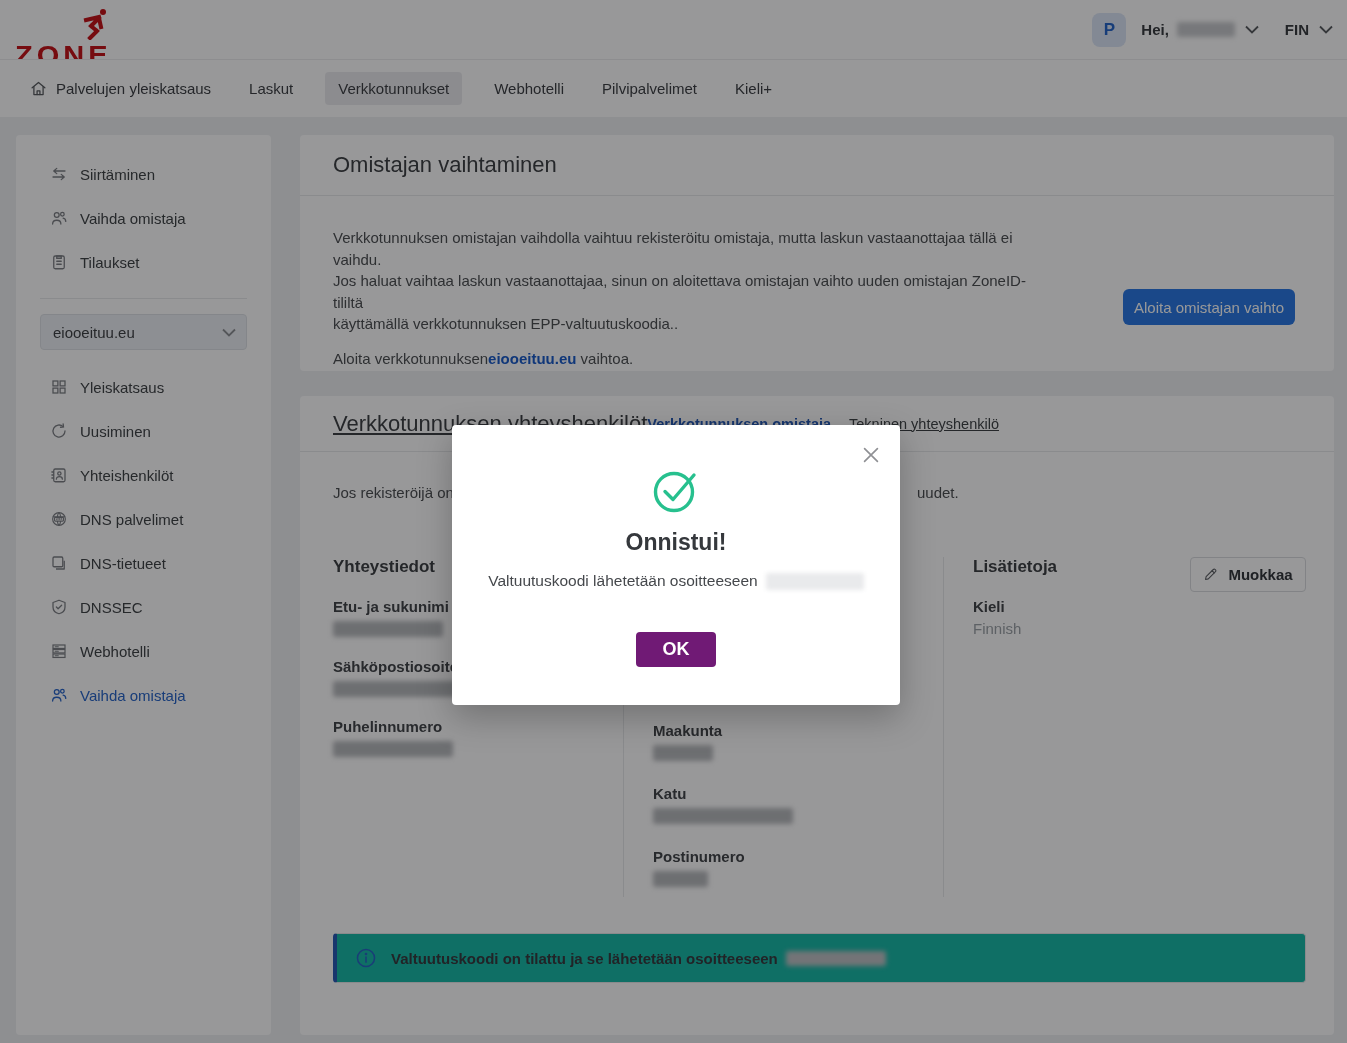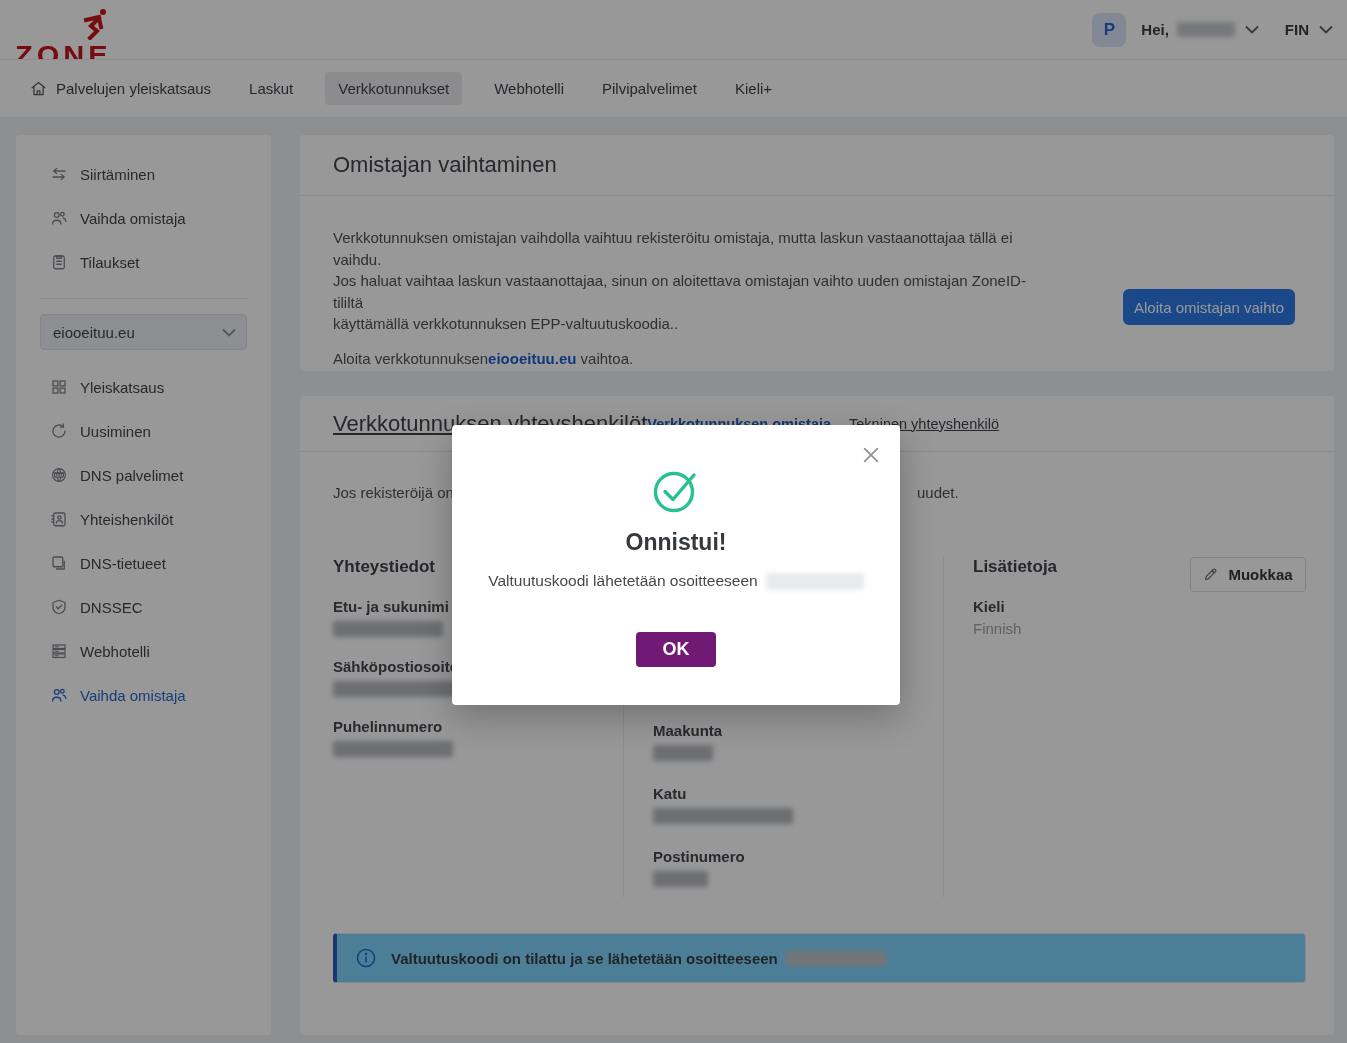--- a/index.html
+++ b/index.html
@@ -75,21 +75,21 @@
   .field:first-of-type { margin-top:24px; }
   .field-label { font-size:15px; font-weight:600; color:#3f4246; line-height:19px; }
   .field-value { font-size:15px; color:#9aa0a5; line-height:17px; margin-top:4px; }
   .blur-value { height:16px; border-radius:2px; background:#b6b8bb; filter:blur(2.5px); margin-top:5px; }
   .w110 { width:110px; } .w150 { width:150px; } .w120 { width:120px; }
   .w60 { width:60px; } .w140 { width:140px; } .w55 { width:55px; }
   .city-value { margin-top:124px; font-size:15px; color:#9aa0a5; line-height:17px; }
   .col2 .field { margin-top:23px; }
   .col2 .field:first-of-type { margin-top:23px; }
 
-  .info-banner { margin-top:36px; height:50px; background:#7dd3fc; border:1px solid #e5e7e9; border-left:4px solid #2356b4; border-radius:4px; display:flex; align-items:center; padding-left:18px; }
+  .info-banner { margin-top:36px; height:50px; background:#14b8a6; border:1px solid #e5e7e9; border-left:4px solid #2356b4; border-radius:4px; display:flex; align-items:center; padding-left:18px; }
   .info-banner .i-icon { color:#2563c4; }
   .banner-text { margin-left:14px; font-size:15px; font-weight:600; color:#33373b; }
   .banner-chip { width:100px; height:15px; margin-left:8px; background:#c0c2c5; }
 
   
   .overlay { position:absolute; inset:0; background:rgba(10,10,12,0.42); z-index:50; }
   .modal { position:absolute; left:452px; top:425px; width:448px; height:280px; background:#ffffff; border-radius:4px; box-shadow:0 12px 34px rgba(0,0,0,0.25); z-index:60; text-align:center; }
   .modal-close { position:absolute; top:17px; right:16px; color:#8f9094; background:none; border:none; cursor:pointer; padding:2px; }
   .modal-check { margin:38px auto 0 auto; width:54px; height:54px; color:#27c08e; }
   .modal-title { margin-top:12px; font-size:23px; font-weight:700; color:#35383c; }
@@ -216,39 +216,39 @@
       <span class="s-icon">
         <svg width="18" height="18" viewBox="0 0 24 24" fill="none" stroke="currentColor" stroke-width="1.7" stroke-linecap="round">
             <path d="M20 12 a8 8 0 1 1 -2.5 -5.8"></path>
             <path d="M17.5 2.5 L18 6.5 L14 7"></path>
           </svg>
       </span>
       <span>Uusiminen</span>
     </div>
     <div class="side-row">
       <span class="s-icon">
+        <svg width="18" height="18" viewBox="0 0 24 24" fill="none" stroke="currentColor" stroke-width="1.7" stroke-linecap="round">
+            <rect x="5" y="4" width="15" height="17" rx="2"></rect>
+            <circle cx="12.5" cy="10" r="2.2"></circle>
+            <path d="M8.5 17.5 c0-2.2 1.8-3.4 4-3.4 s4 1.2 4 3.4"></path>
+            <path d="M2.5 8 h2 M2.5 12 h2 M2.5 16 h2"></path>
+          </svg>
+      </span>
+      <span>Yhteishenkilöt</span>
+    </div>
+    <div class="side-row">
+      <span class="s-icon">
         <svg width="18" height="18" viewBox="0 0 24 24" fill="none" stroke="currentColor" stroke-width="1.5">
             <circle cx="12" cy="12" r="8.5"></circle>
             <path d="M12 3.5 c3 2.5 3 14.5 0 17 M12 3.5 c-3 2.5 -3 14.5 0 17 M3.8 9 h16.4"></path>
             <rect x="6" y="9.8" width="12" height="5" rx="1.2" fill="#ffffff" stroke="currentColor"></rect>
             <text x="12" y="13.7" text-anchor="middle" font-size="4.2" font-family="Liberation Sans, sans-serif" font-weight="bold" fill="currentColor" stroke="none">DNS</text>
           </svg>
       </span>
       <span>DNS palvelimet</span>
-    </div>
-    <div class="side-row">
-      <span class="s-icon">
-        <svg width="18" height="18" viewBox="0 0 24 24" fill="none" stroke="currentColor" stroke-width="1.7" stroke-linecap="round">
-            <rect x="5" y="4" width="15" height="17" rx="2"></rect>
-            <circle cx="12.5" cy="10" r="2.2"></circle>
-            <path d="M8.5 17.5 c0-2.2 1.8-3.4 4-3.4 s4 1.2 4 3.4"></path>
-            <path d="M2.5 8 h2 M2.5 12 h2 M2.5 16 h2"></path>
-          </svg>
-      </span>
-      <span>Yhteishenkilöt</span>
     </div>
     <div class="side-row">
       <span class="s-icon">
         <svg width="18" height="18" viewBox="0 0 24 24" fill="none" stroke="currentColor" stroke-width="1.7" stroke-linejoin="round">
             <rect x="4" y="4" width="13" height="13" rx="1.5"></rect>
             <path d="M8 20 h11 V9"></path>
           </svg>
       </span>
       <span>DNS-tietueet</span>
     </div>

